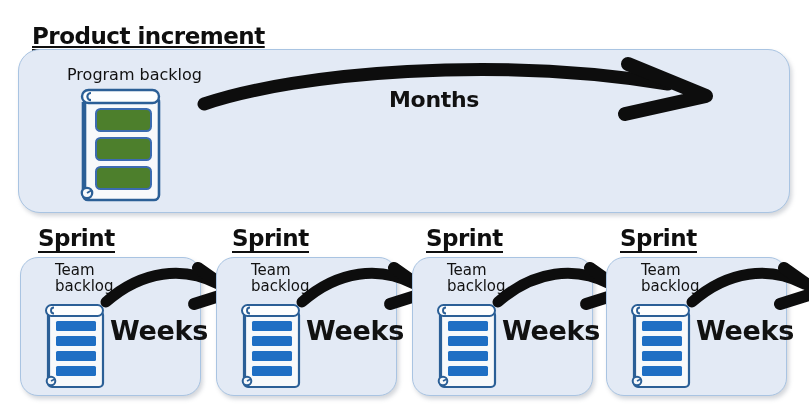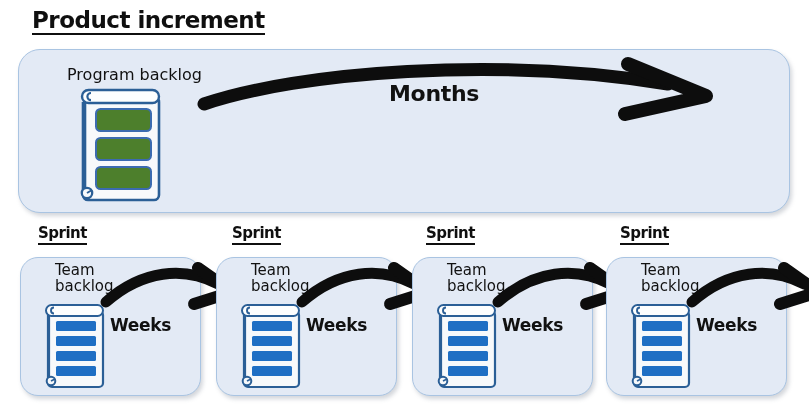--- a/index.html
+++ b/index.html
@@ -22,25 +22,26 @@
     font-weight: bold;
     color: #0f0f0f;
     letter-spacing: -0.5px;
     white-space: nowrap;
     border-bottom: 2.5px solid #0f0f0f;
     padding-bottom: 1px;
     line-height: 1.05;
   }
   #product-increment-title {
     left: 32px;
-    top: 8px;
+    top: 24px;
     font-size: 23px;
+    text-decoration: underline;
   }
   .sprint-title {
-    font-size: 15px;
+    font-size: 23px;
     top: 226px;
     text-align: center;
   }
 
   
   .panel {
     position: absolute;
     background: #e3eaf5;
     border: 1.3px solid #a9c4e2;
     border-radius: 18px;
@@ -73,27 +74,27 @@
     top: 66px;
     font-size: 16px;
   }
   .team-backlog-label {
     top: 262px;
     font-size: 15px;
     margin-left: 15px;
   }
   .weeks-label {
     top: 316px;
-    font-size: 17px;
+    font-size: 27px;
     font-weight: bold;
     letter-spacing: -0.3px;
   }
   #months-label {
     left: 389px;
-    top: 82px;
+    top: 88px;
     font-size: 22px;
     font-weight: bold;
     letter-spacing: -0.3px;
   }
 
   
   .scroll {
     position: absolute;
   }
   .scroll svg { display: block; }

